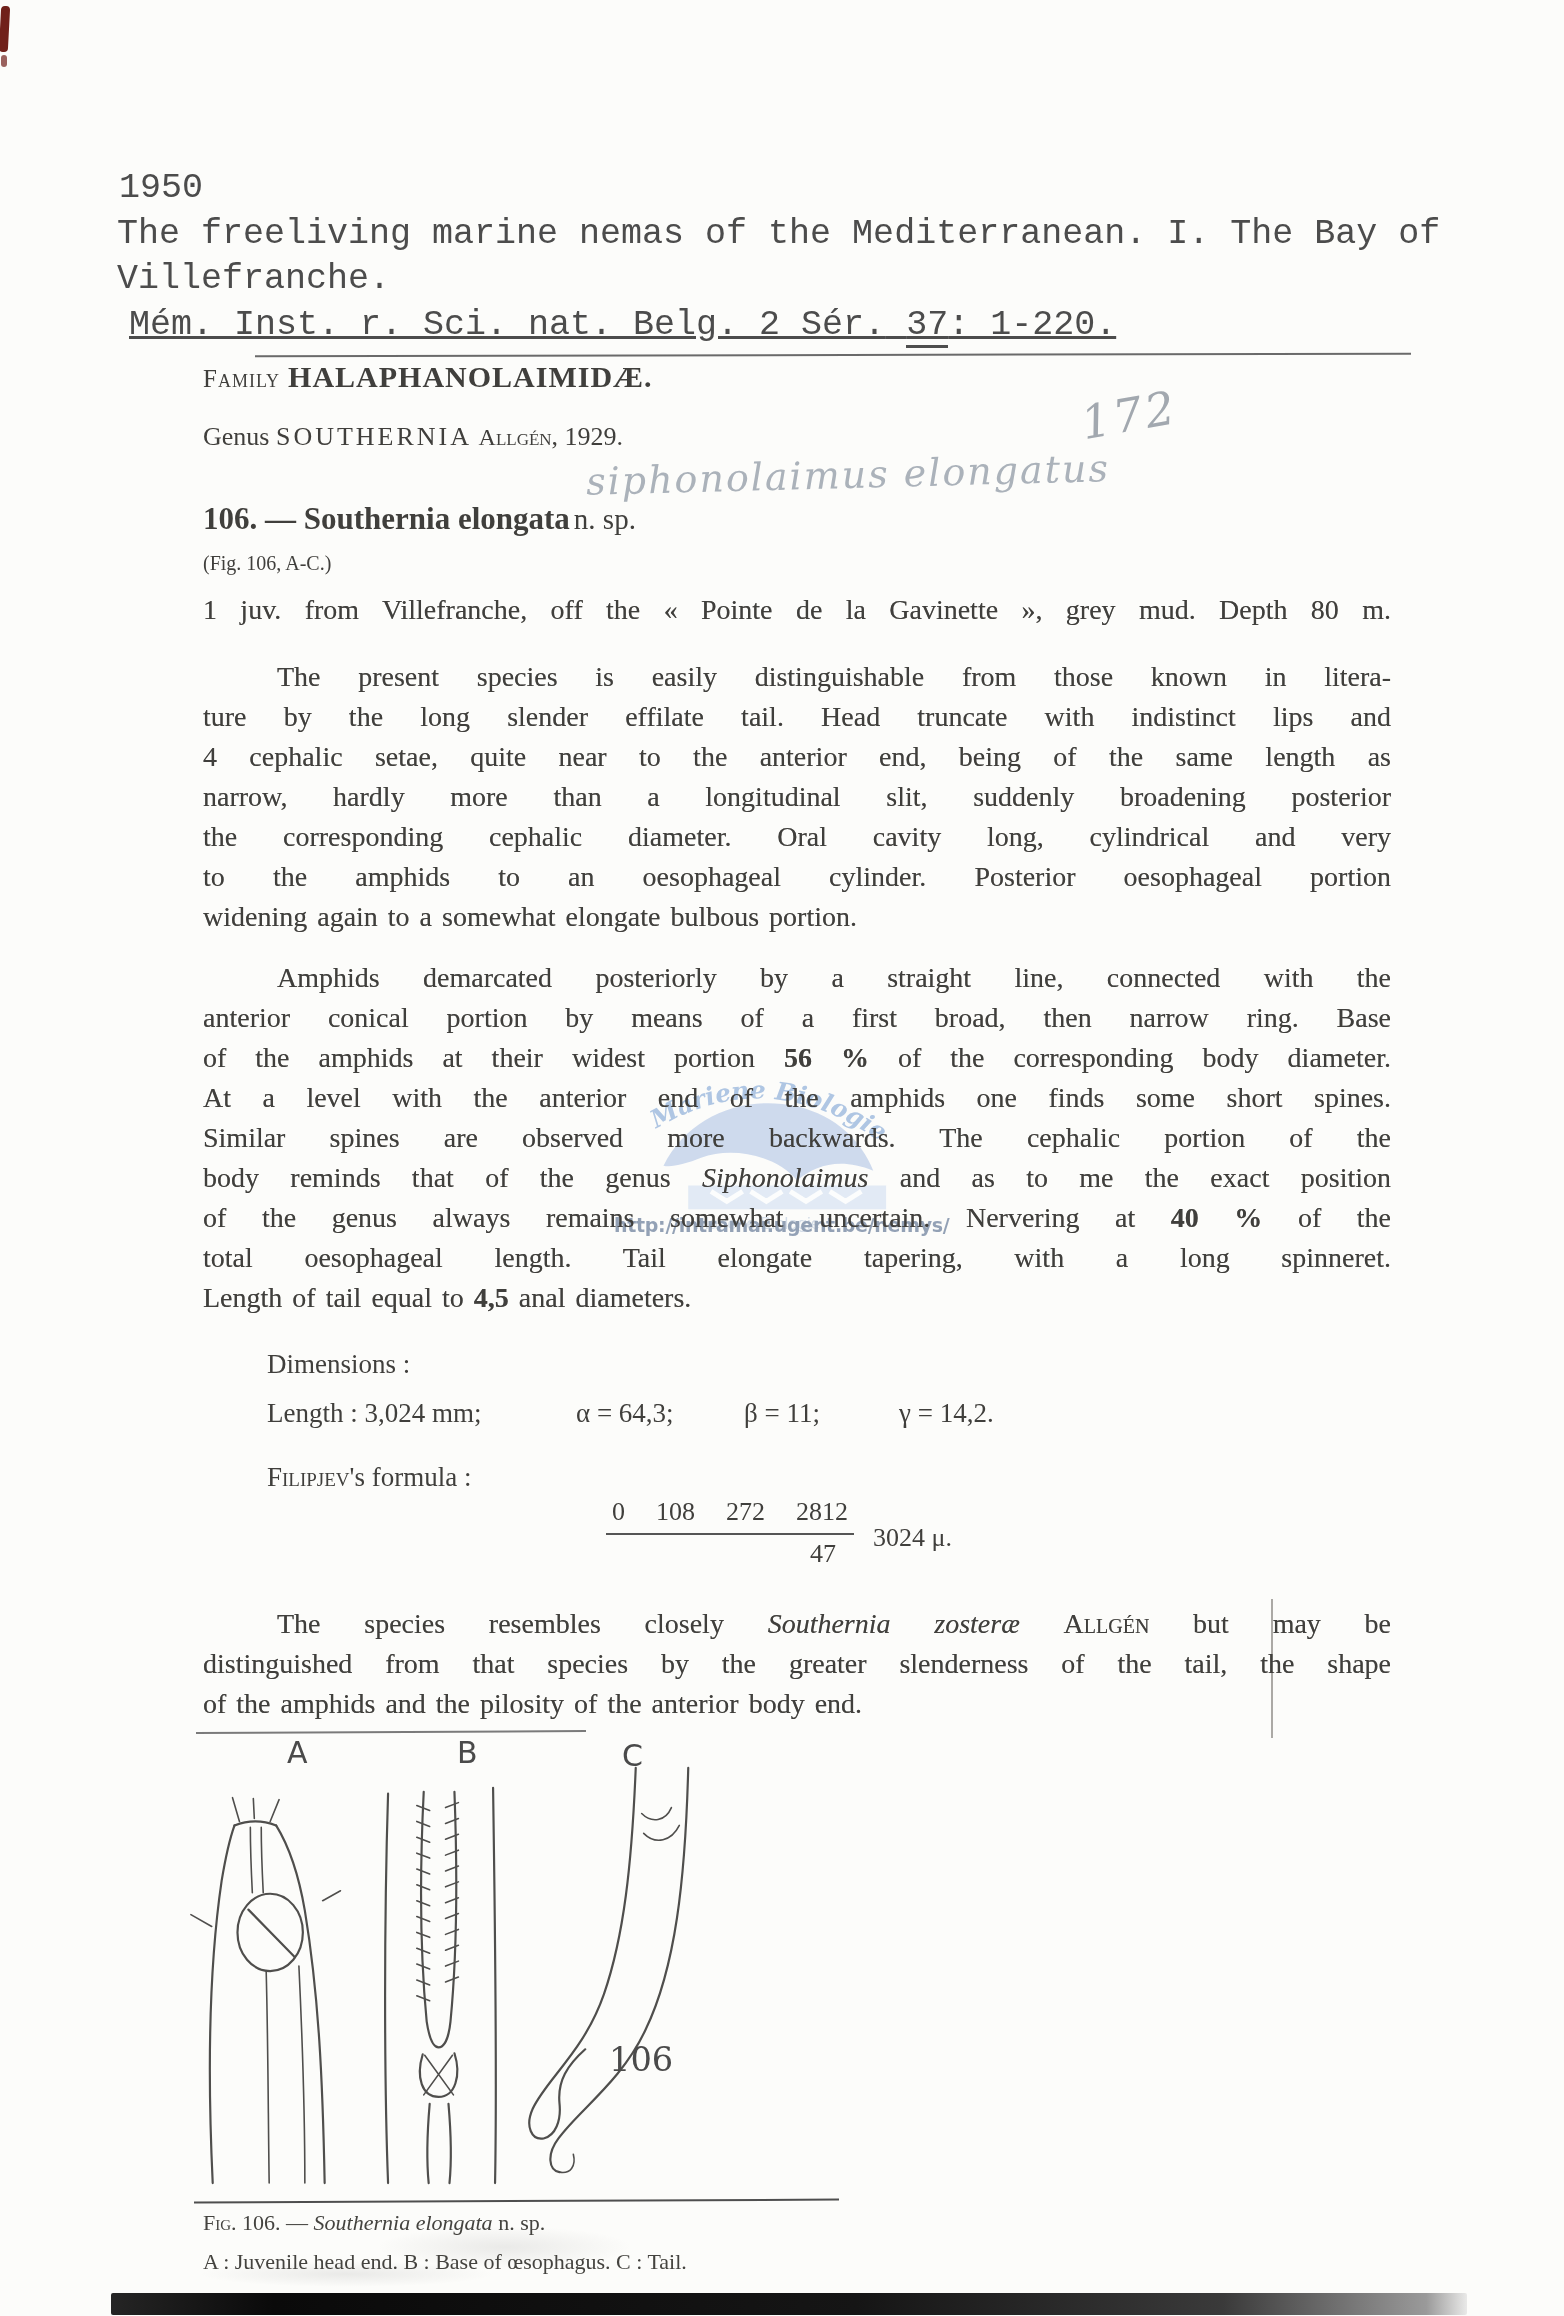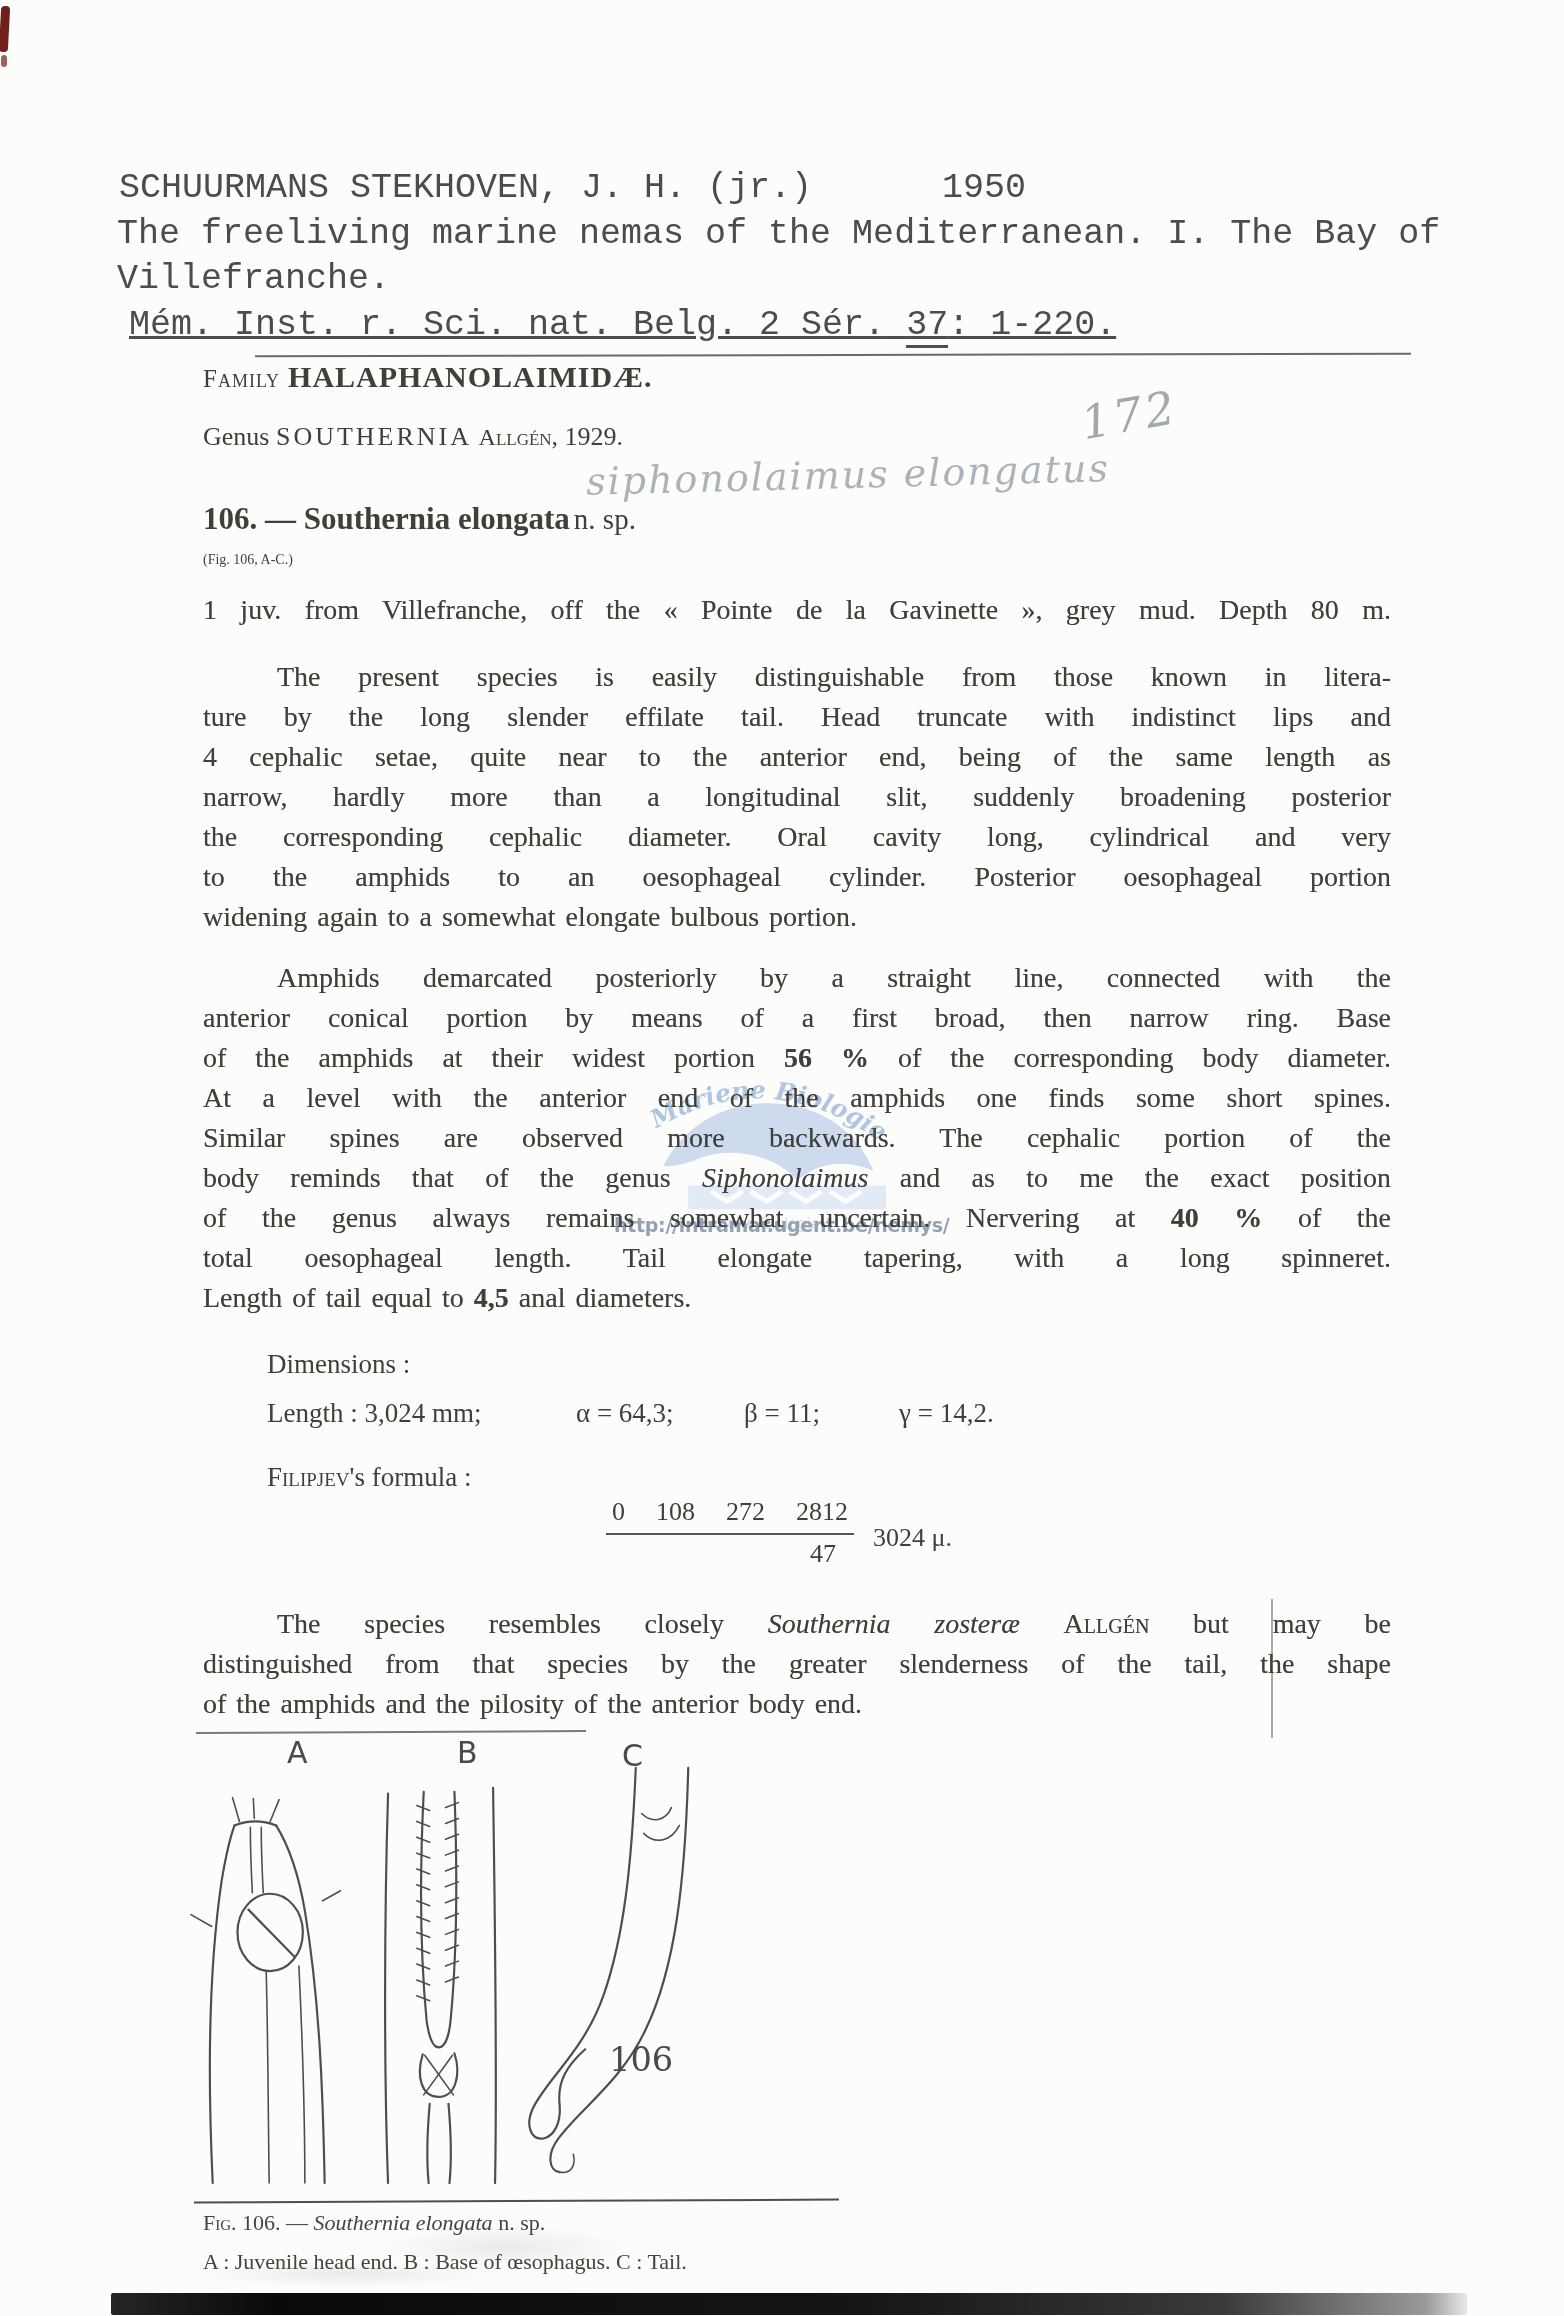--- a/index.html
+++ b/index.html
@@ -57,21 +57,20 @@
       </text>
       <path d="M70,120 C95,70 150,48 205,60 C245,70 270,95 282,125 C250,112 225,118 205,135 C185,110 140,100 108,112 C93,118 78,122 70,120 Z" fill="#b9cbe7" stroke="none" opacity=".8"></path>
       <rect x="95" y="140" width="200" height="24" fill="#ccdcf0" opacity=".65"></rect>
       <path d="M118,146 l16,10 16,-10 M158,146 l16,10 16,-10 M198,146 l16,10 16,-10 M238,146 l16,10 16,-10" fill="none" stroke="#ffffff" stroke-width="5" opacity=".9"></path>
       <text x="165" y="184" text-anchor="middle" font-size="17" fill="#9fb4cf" opacity=".5" font-family="Liberation Sans, sans-serif">Mariene Biologie</text>
     </svg>
   </div>
   <div class="abs" id="wm-url" style="left:614px;top:1214px;">http://intramar.ugent.be/nemys/</div>
 
   <div class="abs tw" style="left:119px;top:168px;width:907px;display:flex;justify-content:space-between;">
-    <span>SCHUURMANS STEKHOVEN, J. H.  (jr.)</span>
     <span>1950</span>
   </div>
   <div class="abs tw" style="left:117px;top:214px;">The freeliving marine nemas of the Mediterranean.  I. The Bay of</div>
   <div class="abs tw" style="left:117px;top:259px;">Villefranche.</div>
   <div class="abs tw" style="left:129px;top:305px;text-decoration:underline;">
     <span>Mém. Inst. r. Sci. nat. Belg. 2 Sér.</span>
     <span style="border-bottom:3px solid #4e4e4e;">37</span><span>: 1-220.</span>
   </div>
 
   <div class="rule" style="left:255px;top:354px;width:1156px;height:2px;transform:rotate(-0.12deg);"></div>
@@ -86,21 +85,21 @@
     <span class="sc" style="font-size:24px;">Allgén</span><span>, 1929.</span>
   </div>
 
   <div class="abs hand" style="left:1081px;top:388px;font-size:46px;transform:rotate(-10deg);letter-spacing:3px;">172</div>
   <div class="abs hand" style="left:586px;top:453px;font-size:38px;letter-spacing:2px;transform:rotate(-1.5deg);color:#abb2ba;">siphonolaimus elongatus</div>
 
   <div class="abs center" style="left:203px;top:501px;width:1188px;">
     <span class="b" style="font-size:31px;">106. — Southernia elongata</span>
     <span style="font-size:29px;">n. sp.</span>
   </div>
-  <div class="abs center" style="left:203px;top:552px;width:1188px;font-size:14px;">(Fig. 106, A-C.)</div>
+  <div class="abs center" style="left:203px;top:552px;width:1188px;font-size:20px;">(Fig. 106, A-C.)</div>
 
   <div class="abs line jl" style="left:203px;top:590px;">1 juv. from Villefranche, off the « Pointe de la Gavinette », grey mud.  Depth 80 m.</div>
 
   <div class="para" style="top:657px;">
     <div class="line jl" style="text-indent:74px;">The present species is easily distinguishable from those known in litera-</div>
     <div class="line jl">ture by the long slender effilate tail.  Head truncate with indistinct lips and</div>
     <div class="line jl">4 cephalic setae, quite near to the anterior end, being of the same length as</div>
     <div class="line jl">narrow, hardly more than a longitudinal slit, suddenly broadening posterior</div>
     <div class="line jl">the corresponding cephalic diameter.  Oral cavity long, cylindrical and very</div>
     <div class="line jl">to the amphids to an oesophageal cylinder.  Posterior oesophageal portion</div>

